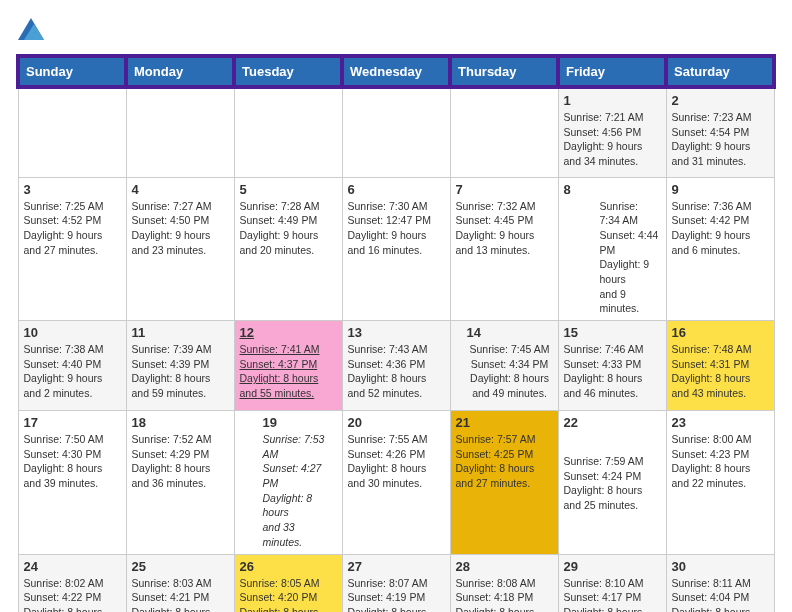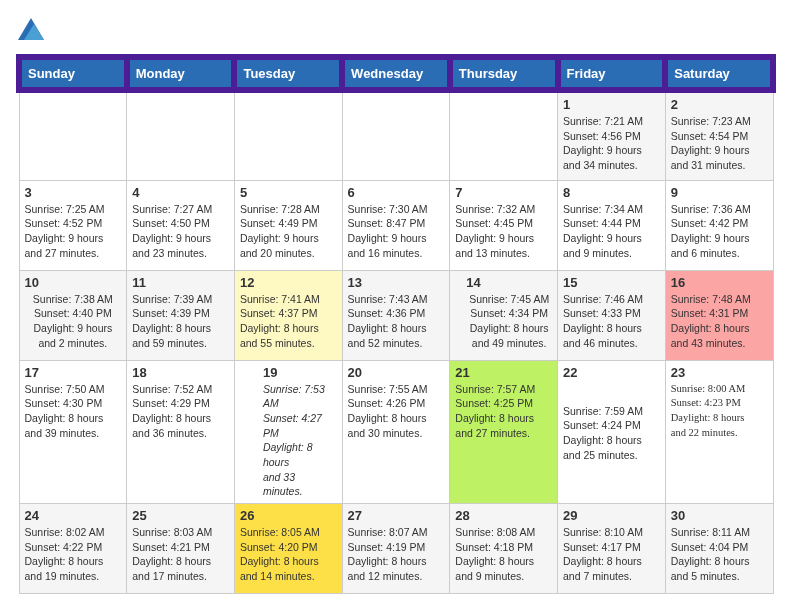--- a/index.html
+++ b/index.html
@@ -57,21 +57,21 @@
       border-collapse: collapse;
       table-layout: fixed;
     }
     .calendar th {
       background: #2a6db5;
       color: #fff;
       text-align: left;
       padding: 6px 6px;
       font-size: 13px;
       font-weight: bold;
-      border: 6px solid #4c1d95;
+      border: 4px solid #4c1d95;
     }
     .calendar td {
       border: 1px solid #ccc;
       vertical-align: top;
       padding: 4px 5px;
       height: 90px;
       background: #fff;
       font-size: 11px;
       color: #333;
     }
@@ -169,62 +169,62 @@
         <td style="background: rgb(255, 255, 255);">
           <span class="day-num">5</span>
           <div class="day-info" style="white-space: pre-line;">Sunrise: 7:28 AM
 Sunset: 4:49 PM
 Daylight: 9 hours
 and 20 minutes.</div>
         </td>
         <td style="background: rgb(255, 255, 255);">
           <span class="day-num">6</span>
           <div class="day-info" style="white-space: pre-line;">Sunrise: 7:30 AM
-Sunset: 8:47 PM
+Sunset: 12:47 PM
 Daylight: 9 hours
 and 16 minutes.</div>
         </td>
         <td style="background: rgb(255, 255, 255);">
           <span class="day-num">7</span>
           <div class="day-info" style="white-space: pre-line;">Sunrise: 7:32 AM
 Sunset: 4:45 PM
 Daylight: 9 hours
 and 13 minutes.</div>
         </td>
         <td style="background: rgb(255, 255, 255);">
           <span class="day-num">8</span>
-          <div class="day-info" style="white-space: pre-line;">Sunrise: 7:34 AM
+          <div class="day-info" style="white-space: pre-line; margin-left: 36px;">Sunrise: 7:34 AM
 Sunset: 4:44 PM
 Daylight: 9 hours
 and 9 minutes.</div>
         </td>
         <td style="background: rgb(255, 255, 255);">
           <span class="day-num">9</span>
           <div class="day-info" style="white-space: pre-line;">Sunrise: 7:36 AM
 Sunset: 4:42 PM
 Daylight: 9 hours
 and 6 minutes.</div>
         </td>
       </tr>
       <tr>
         <td style="background: rgb(245, 245, 245);">
           <span class="day-num">10</span>
-          <div class="day-info" style="white-space: pre-line; text-align: center;">Sunrise: 7:38 AM
+          <div class="day-info" style="white-space: pre-line;">Sunrise: 7:38 AM
 Sunset: 4:40 PM
 Daylight: 9 hours
 and 2 minutes.</div>
         </td>
         <td style="background: rgb(245, 245, 245);">
           <span class="day-num">11</span>
           <div class="day-info" style="white-space: pre-line;">Sunrise: 7:39 AM
 Sunset: 4:39 PM
 Daylight: 8 hours
 and 59 minutes.</div>
         </td>
-        <td style="background: #fef9c3;">
+        <td style="background: #f9a8d4; text-decoration: underline;">
           <span class="day-num">12</span>
           <div class="day-info" style="white-space: pre-line;">Sunrise: 7:41 AM
 Sunset: 4:37 PM
 Daylight: 8 hours
 and 55 minutes.</div>
         </td>
         <td style="background: rgb(245, 245, 245);">
           <span class="day-num">13</span>
           <div class="day-info" style="white-space: pre-line;">Sunrise: 7:43 AM
 Sunset: 4:36 PM
@@ -238,21 +238,21 @@
 Daylight: 8 hours
 and 49 minutes.</div>
         </td>
         <td style="background: rgb(245, 245, 245);">
           <span class="day-num">15</span>
           <div class="day-info" style="white-space: pre-line;">Sunrise: 7:46 AM
 Sunset: 4:33 PM
 Daylight: 8 hours
 and 46 minutes.</div>
         </td>
-        <td style="background: #fca5a5;">
+        <td style="background: #fde047;">
           <span class="day-num">16</span>
           <div class="day-info" style="white-space: pre-line;">Sunrise: 7:48 AM
 Sunset: 4:31 PM
 Daylight: 8 hours
 and 43 minutes.</div>
         </td>
       </tr>
       <tr>
         <td style="background: rgb(255, 255, 255);">
           <span class="day-num">17</span>
@@ -275,37 +275,37 @@
 Daylight: 8 hours
 and 33 minutes.</div>
         </td>
         <td style="background: rgb(255, 255, 255);">
           <span class="day-num">20</span>
           <div class="day-info" style="white-space: pre-line;">Sunrise: 7:55 AM
 Sunset: 4:26 PM
 Daylight: 8 hours
 and 30 minutes.</div>
         </td>
-        <td style="background: #bef264;">
+        <td style="background: #eab308;">
           <span class="day-num">21</span>
           <div class="day-info" style="white-space: pre-line;">Sunrise: 7:57 AM
 Sunset: 4:25 PM
 Daylight: 8 hours
 and 27 minutes.</div>
         </td>
         <td style="background: rgb(255, 255, 255);">
           <span class="day-num">22</span>
           <div class="day-info" style="white-space: pre-line; margin-top: 24px;">Sunrise: 7:59 AM
 Sunset: 4:24 PM
 Daylight: 8 hours
 and 25 minutes.</div>
         </td>
         <td style="background: rgb(255, 255, 255);">
           <span class="day-num">23</span>
-          <div class="day-info" style="white-space: pre-line; font-family: Liberation Serif, serif;">Sunrise: 8:00 AM
+          <div class="day-info" style="white-space: pre-line;">Sunrise: 8:00 AM
 Sunset: 4:23 PM
 Daylight: 8 hours
 and 22 minutes.</div>
         </td>
       </tr>
       <tr>
         <td style="background: rgb(245, 245, 245);">
           <span class="day-num">24</span>
           <div class="day-info" style="white-space: pre-line;">Sunrise: 8:02 AM
 Sunset: 4:22 PM

